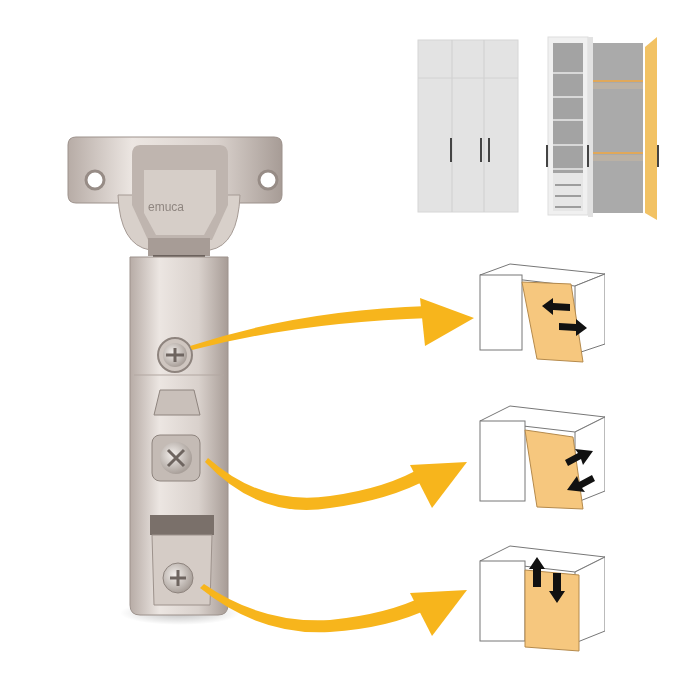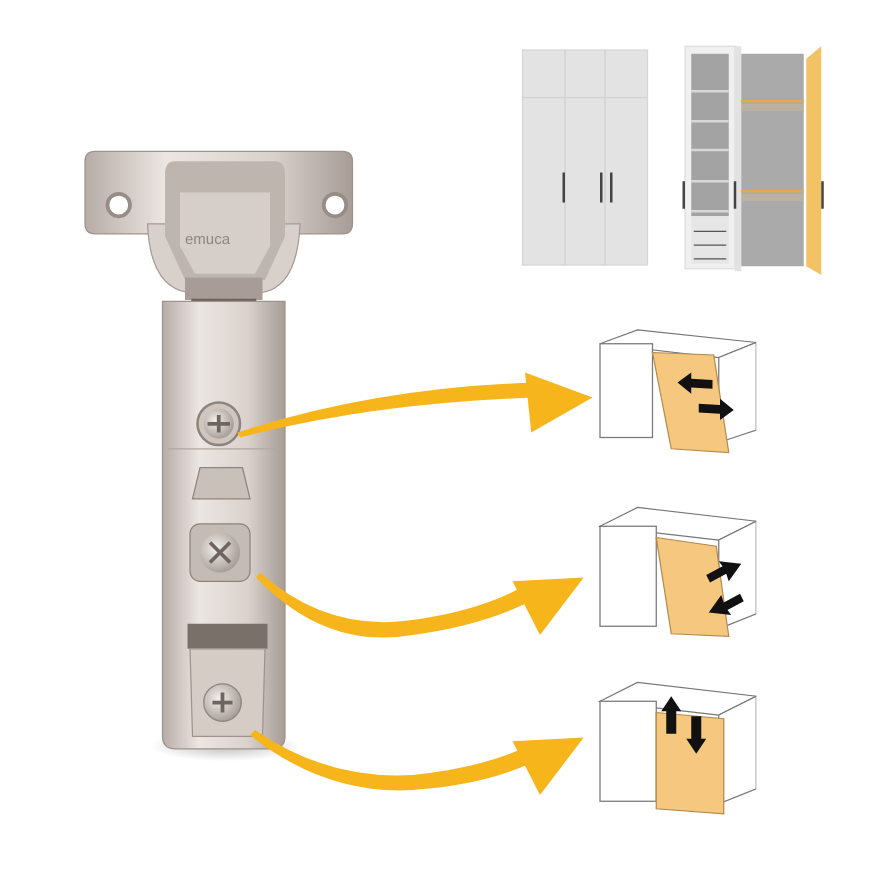--- a/index.html
+++ b/index.html
@@ -45,21 +45,21 @@
     <line x1="48" y1="118" x2="98" y2="118" stroke="#e0a85a" stroke-width="2"></line>
     <rect x="48" y="48" width="50" height="6" fill="#c9b7a0" opacity=".5"></rect>
     <rect x="48" y="120" width="50" height="6" fill="#c9b7a0" opacity=".5"></rect>
     <polygon points="100,12 112,2 112,185 100,178" fill="#f2c264"></polygon>
     <rect x="1" y="110" width="2" height="22" fill="#444"></rect>
     <rect x="42" y="110" width="2" height="22" fill="#444"></rect>
     <rect x="112" y="110" width="2" height="22" fill="#444"></rect>
   </svg>
 </div>
 
-<div class="abs" style="left:60px;top:119px;width:240px;height:495px;">
+<div class="abs" style="left:60px;top:135px;width:240px;height:495px;">
   <svg width="240" height="495" viewBox="0 0 240 495">
     <defs>
       <linearGradient id="mg" x1="0" x2="1">
         <stop offset="0" stop-color="#b7aca6"></stop>
         <stop offset=".3" stop-color="#ece6e2"></stop>
         <stop offset=".7" stop-color="#d9d1cc"></stop>
         <stop offset="1" stop-color="#a79c96"></stop>
       </linearGradient>
       <radialGradient id="scr" cx=".4" cy=".4" r=".6">
         <stop offset="0" stop-color="#f4f0ed"></stop>

